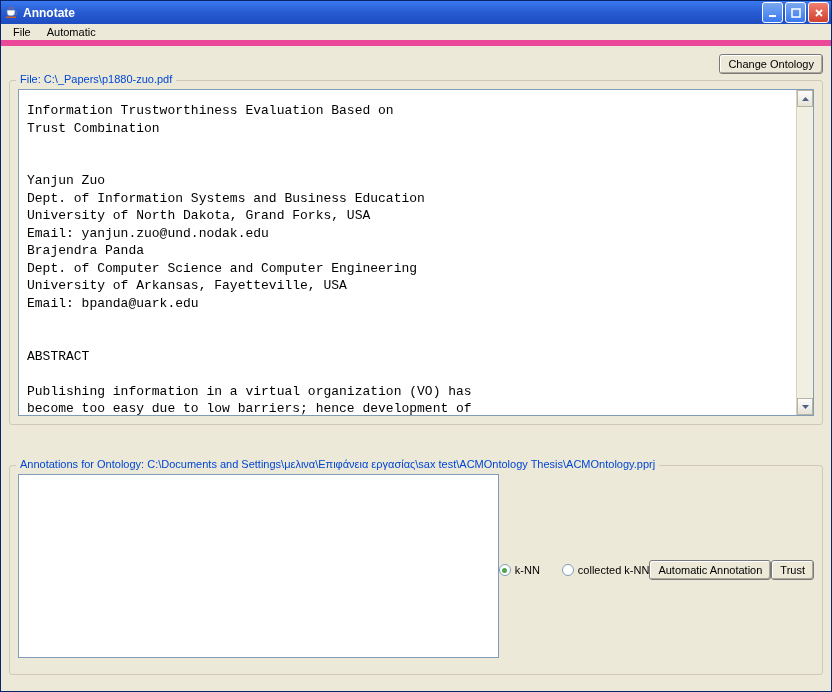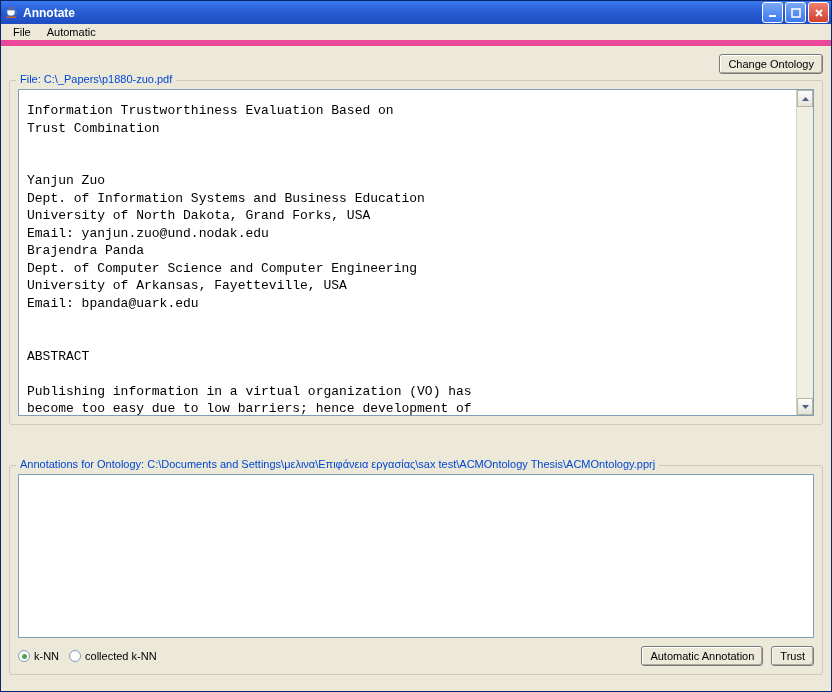--- a/index.html
+++ b/index.html
@@ -161,37 +161,37 @@
       font-size: 8px;
       color: #4d6185;
       cursor: pointer;
     }
     .scrollbar-track {
       flex: 1;
     }
     .annotations-fieldset {
       height: 210px;
       display: flex;
-      flex-direction: column;
+      flex-direction: row;
       margin-top: 32px;
     }
     .annotations-textarea {
       flex: 1;
       border: 1px solid #7f9db9;
       background: white;
       margin-bottom: 8px;
     }
     .bottom-controls {
       display: flex;
       align-items: center;
       justify-content: space-between;
     }
     .radio-group {
       display: flex;
-      gap: 10px;
+      gap: 22px;
       align-items: center;
     }
     .radio-option {
       display: flex;
       align-items: center;
       gap: 4px;
       font-size: 11px;
       cursor: pointer;
     }
     .radio-circle {
@@ -206,21 +206,21 @@
     }
     .radio-circle.checked::after {
       content: "";
       width: 5px;
       height: 5px;
       background: #4da64d;
       border-radius: 50%;
     }
     .button-group {
       display: flex;
-      gap: 8px;
+      gap: 0;
     }
   </style>
 </head>
 <body>
 
 <div class="window">
   <div class="titlebar">
     <div class="titlebar-icon">
       <svg width="14" height="14" viewBox="0 0 14 14">
         <path d="M3 7 Q3 10 7 10 Q11 10 11 7 L11 4 L3 4 Z" fill="#fff" stroke="#5a7fb0" stroke-width="0.8"></path>

